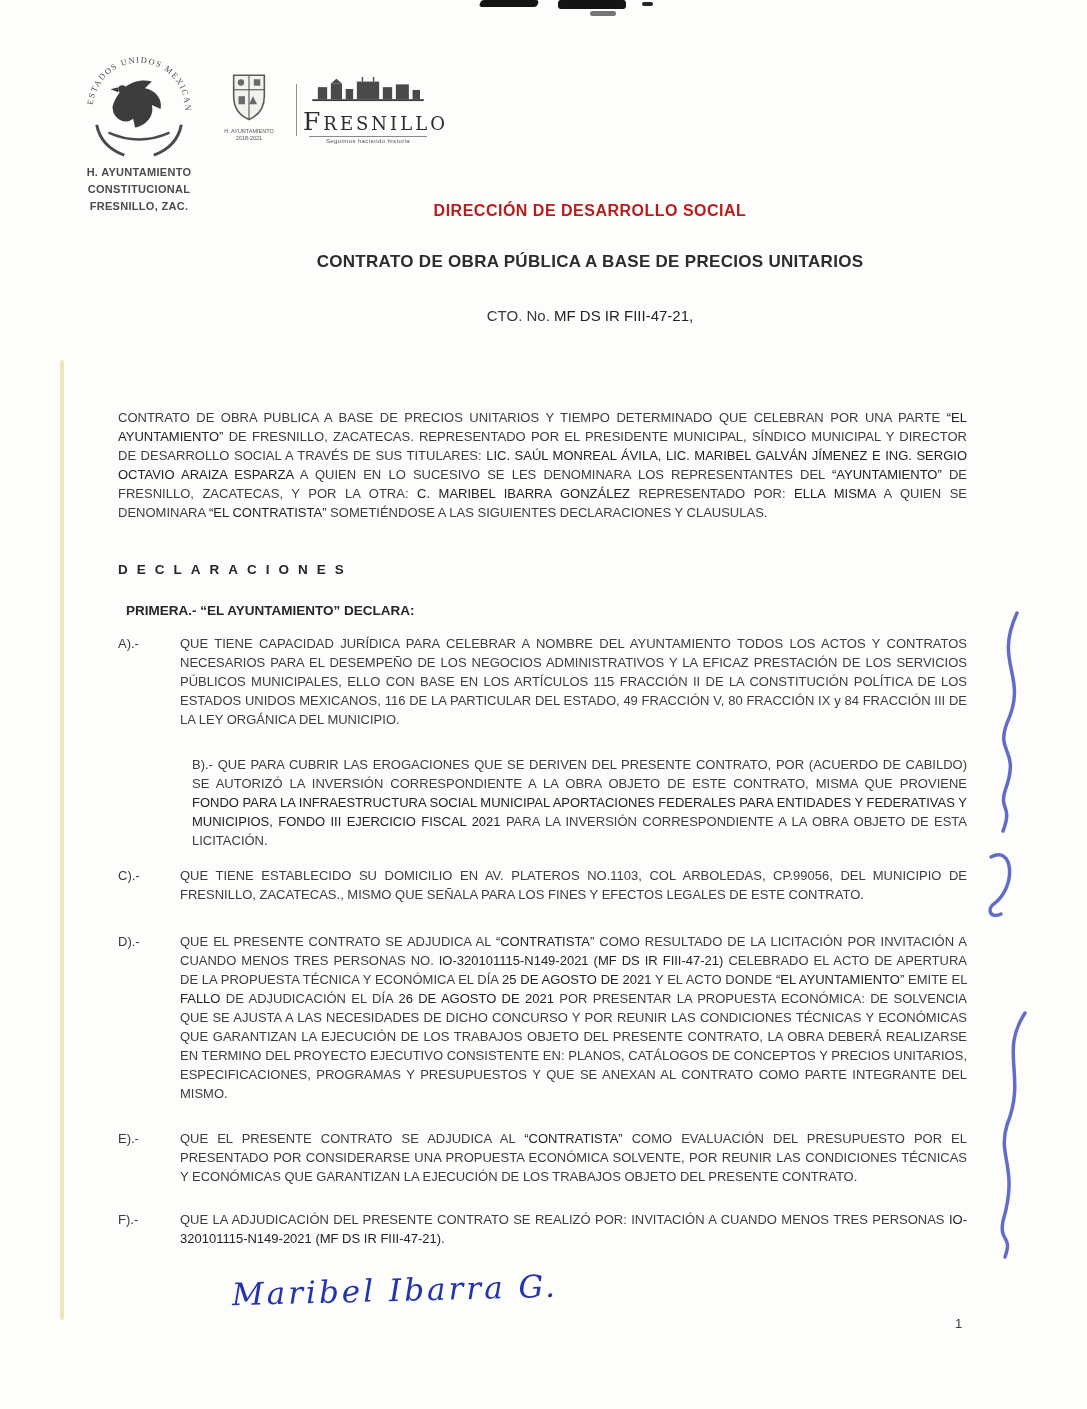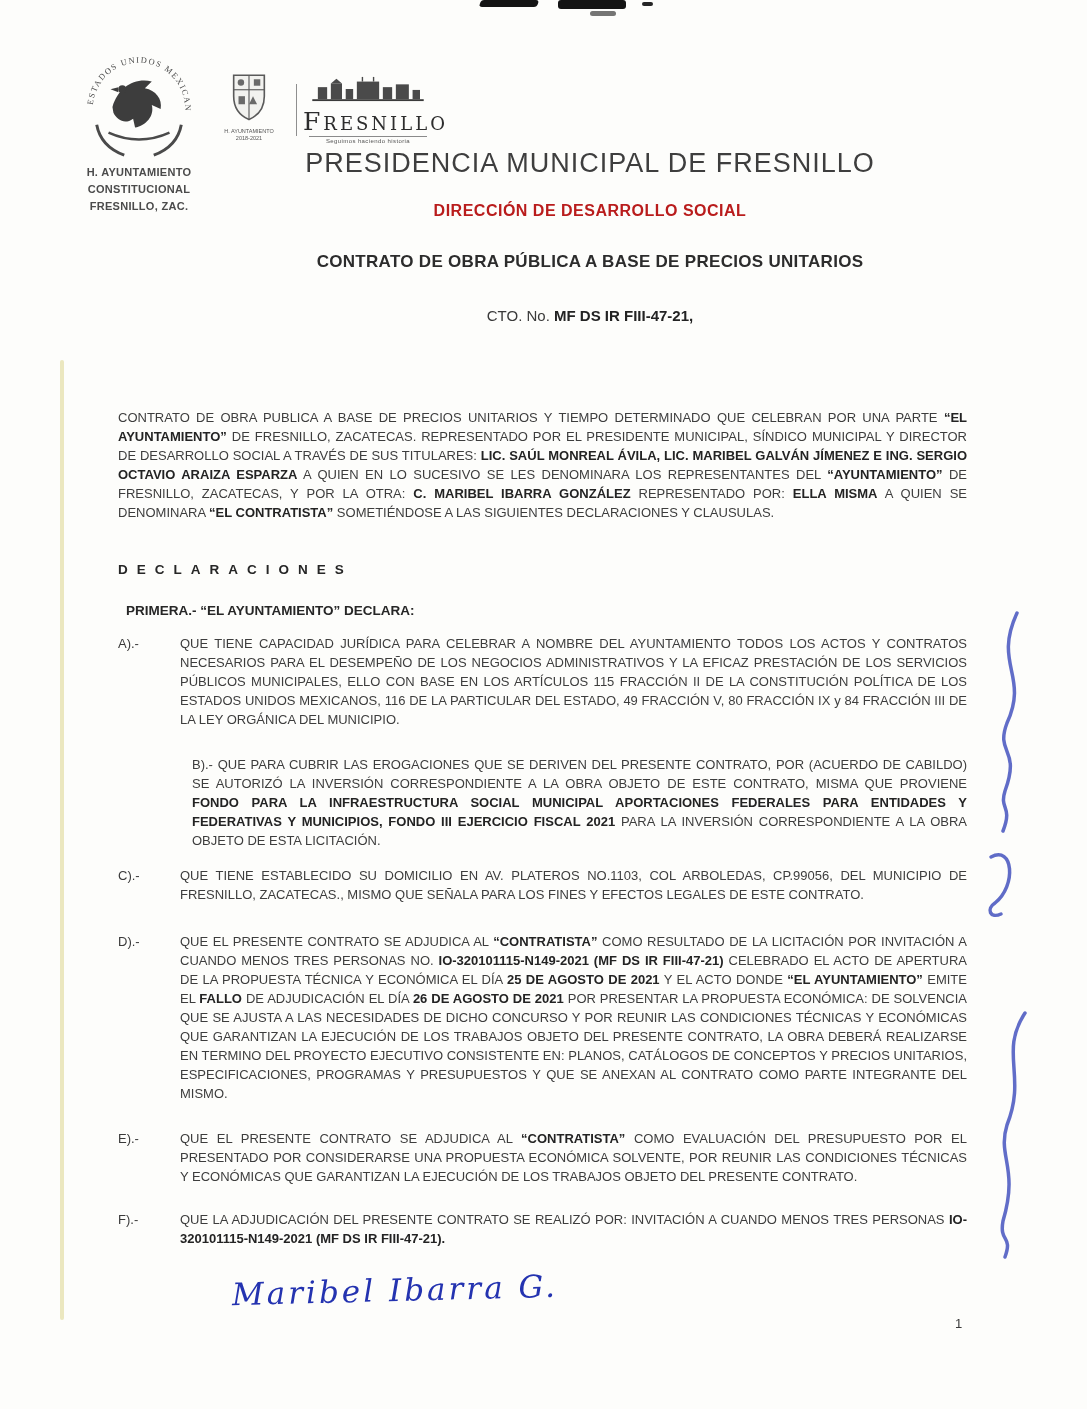--- a/index.html
+++ b/index.html
@@ -2,21 +2,21 @@
 <html><head>
 <meta charset="utf-8">
 <style>
   * { margin:0; padding:0; box-sizing:border-box; }
   html,body { background:#e9e9e9; }
   .page {
     position:relative; width:1087px; height:1409px; margin:0 auto;
     background:#fdfdfb; overflow:hidden;
     font-family:"Liberation Sans", sans-serif; color:#3d3d3d;
   }
-  .b { font-weight:700; color:#232323; }
+  .b { font-weight:400; color:#232323; }
 
   
   .artifact { position:absolute; background:#141414; border-radius:3px; }
   .a1 { left:480px; top:0; width:58px; height:7px; transform:skewX(-18deg); }
   .a2 { left:558px; top:0; width:68px; height:9px; }
   .a3 { left:590px; top:11px; width:26px; height:5px; background:#3a3a3a; opacity:.7; }
   .a4 { left:642px; top:2px; width:11px; height:4px; background:#262626; }
   .scan-edge { position:absolute; left:60px; top:360px; width:4px; height:960px;
     background:rgba(213,203,118,.45); border-radius:2px; }
 
@@ -126,21 +126,20 @@
       <line x1="54" y1="6" x2="54" y2="1" stroke="#4a4a4a" stroke-width="1.5"></line>
       <line x1="66" y1="6" x2="66" y2="1" stroke="#4a4a4a" stroke-width="1.5"></line>
       <rect x="76" y="12" width="10" height="13" fill="#4a4a4a"></rect>
       <rect x="90" y="9" width="14" height="16" fill="#4a4a4a"></rect>
       <rect x="108" y="15" width="8" height="10" fill="#4a4a4a"></rect>
     </svg>
     <div class="fres-word">Fresnillo</div>
     <div class="fres-tagline">Seguimos haciendo historia</div>
   </div>
 
-  <div class="center-col doc-title">PRESIDENCIA MUNICIPAL DE FRESNILLO</div>
   <div class="center-col doc-subtitle">DIRECCIÓN DE DESARROLLO SOCIAL</div>
   <div class="center-col doc-contract">CONTRATO DE OBRA PÚBLICA A BASE DE PRECIOS UNITARIOS</div>
   <div class="center-col cto-block">
     <div><span>CTO. No. </span><span class="b">MF DS IR FIII-47-21,</span></div>
   </div>
 
   <div class="body-text">
     <p class="intro"><span>CONTRATO DE OBRA PUBLICA A BASE DE PRECIOS UNITARIOS Y TIEMPO DETERMINADO QUE CELEBRAN POR UNA PARTE </span><span class="b">“EL AYUNTAMIENTO”</span><span> DE FRESNILLO, ZACATECAS. REPRESENTADO POR EL PRESIDENTE MUNICIPAL, SÍNDICO MUNICIPAL Y DIRECTOR DE DESARROLLO SOCIAL A TRAVÉS DE SUS TITULARES: </span><span class="b">LIC. SAÚL MONREAL ÁVILA,  LIC. MARIBEL GALVÁN JÍMENEZ E  ING. SERGIO OCTAVIO ARAIZA ESPARZA</span><span> A QUIEN EN LO SUCESIVO SE LES DENOMINARA LOS REPRESENTANTES DEL </span><span class="b">“AYUNTAMIENTO”</span><span> DE FRESNILLO, ZACATECAS, Y POR LA OTRA: </span><span class="b">C. MARIBEL IBARRA GONZÁLEZ</span><span>  REPRESENTADO POR:  </span><span class="b">ELLA MISMA</span><span> A QUIEN SE DENOMINARA </span><span class="b">“EL CONTRATISTA”</span><span> SOMETIÉNDOSE A LAS SIGUIENTES DECLARACIONES Y CLAUSULAS.</span></p>
 
     <div class="decl-heading">DECLARACIONES</div>

